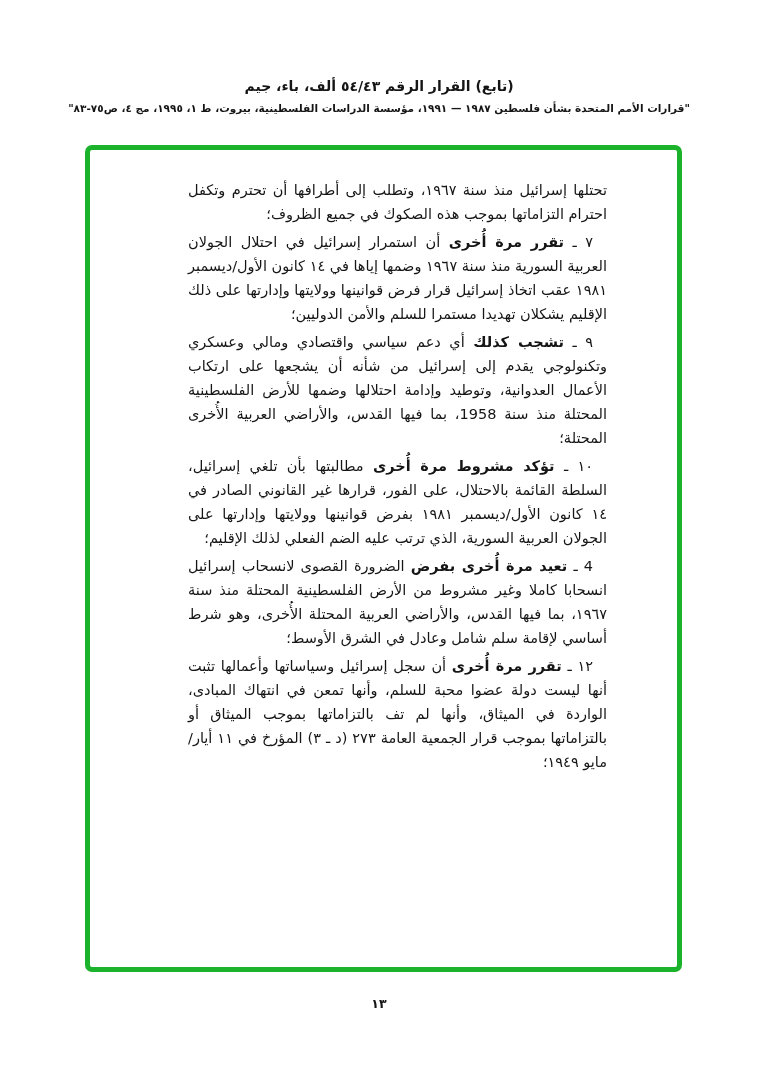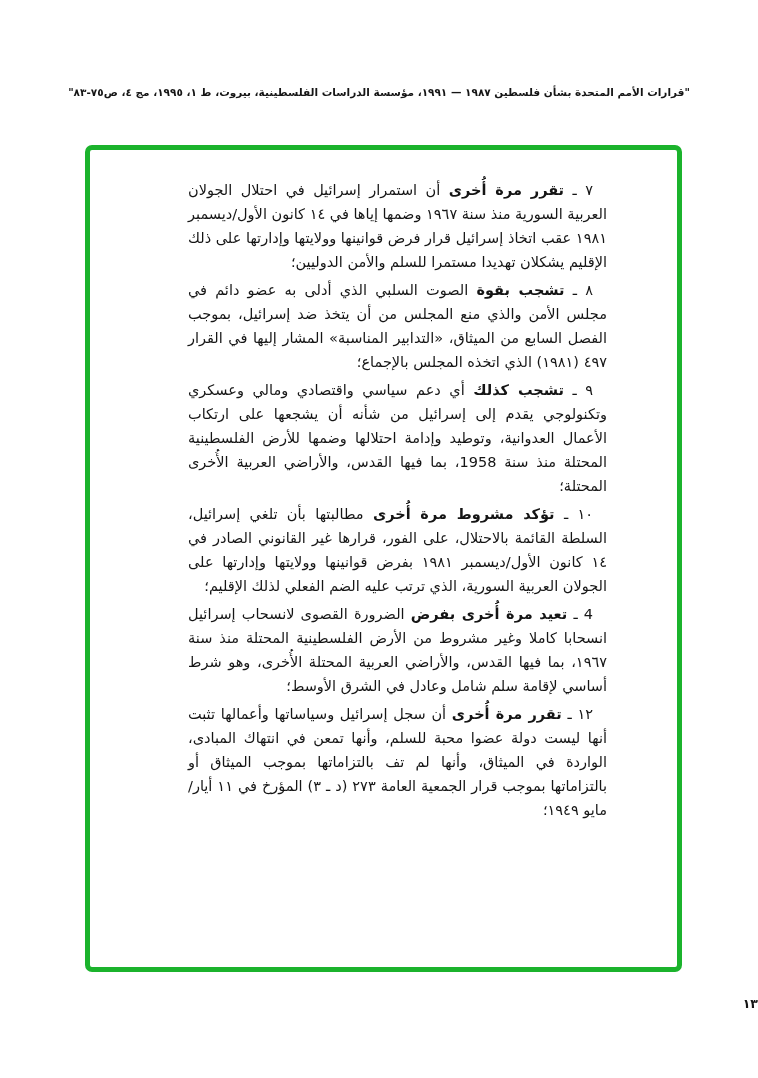--- a/index.html
+++ b/index.html
@@ -54,40 +54,42 @@
     text-indent: 14px;
   }
   .para .lead {
     font-weight: bold;
   }
   .page-footer {
     position: absolute;
     left: 0;
     right: 0;
     top: 993px;
+    text-align: center;
   }
   .page-number {
     font-size: 12.5px;
     font-weight: bold;
   }
 </style>
 </head>
 <body>
 
 <header class="page-header">
+  <div class="doc-title">(تابع) القرار الرقم ٥٤/٤٣ ألف، باء، جيم</div>
   <div class="doc-source">"قرارات الأمم المتحدة بشأن فلسطين ١٩٨٧ — ١٩٩١، مؤسسة الدراسات الفلسطينية، بيروت، ط ١، ١٩٩٥، مج ٤، ص٧٥-٨٣"</div>
 </header>
 
 <section class="green-frame">
   <div class="frame-content">
 
+    <p class="para"><span class="num"></span> <b class="lead"></b> <span class="body-text">تحتلها إسرائيل منذ سنة ١٩٦٧، وتطلب إلى أطرافها أن تحترم وتكفل احترام التزاماتها بموجب هذه الصكوك في جميع الظروف؛</span></p>
 
     <p class="para indent"><span class="num">٧ ـ</span> <b class="lead">تقرر مرة أُخرى</b> <span class="body-text">أن استمرار إسرائيل في احتلال الجولان العربية السورية منذ سنة ١٩٦٧ وضمها إياها في ١٤ كانون الأول/ديسمبر ١٩٨١ عقب اتخاذ إسرائيل قرار فرض قوانينها وولايتها وإدارتها على ذلك الإقليم يشكلان تهديدا مستمرا للسلم والأمن الدوليين؛</span></p>
 
-    <p class="para indent"><span class="num">٨ ـ</span> <b class="lead">تشجب بقوة</b> <span class="body-text">الصوت السلبي الذي أدلى به عضو دائم في مجلس الأمن والذي منع المجلس من أن يتخذ ضد إسرائيل، بموجب الفصل السابع من الميثاق، «التدابير المناسبة» المشار إليها في القرار ٤٩٧ (١٩٨١) الذي اتخذه المجلس بالإجماع؛</span></p>
 
     <p class="para indent"><span class="num">٩ ـ</span> <b class="lead">تشجب كذلك</b> <span class="body-text">أي دعم سياسي واقتصادي ومالي وعسكري وتكنولوجي يقدم إلى إسرائيل من شأنه أن يشجعها على ارتكاب الأعمال العدوانية، وتوطيد وإدامة احتلالها وضمها للأرض الفلسطينية المحتلة منذ سنة 1958، بما فيها القدس، والأراضي العربية الأُخرى المحتلة؛</span></p>
 
     <p class="para indent"><span class="num">١٠ ـ</span> <b class="lead">تؤكد مشروط مرة أُخرى</b> <span class="body-text">مطالبتها بأن تلغي إسرائيل، السلطة القائمة بالاحتلال، على الفور، قرارها غير القانوني الصادر في ١٤ كانون الأول/ديسمبر ١٩٨١ بفرض قوانينها وولايتها وإدارتها على الجولان العربية السورية، الذي ترتب عليه الضم الفعلي لذلك الإقليم؛</span></p>
 
     <p class="para indent"><span class="num">4 ـ</span> <b class="lead">تعيد مرة أُخرى بفرض</b> <span class="body-text">الضرورة القصوى لانسحاب إسرائيل انسحابا كاملا وغير مشروط من الأرض الفلسطينية المحتلة منذ سنة ١٩٦٧، بما فيها القدس، والأراضي العربية المحتلة الأُخرى، وهو شرط أساسي لإقامة سلم شامل وعادل في الشرق الأوسط؛</span></p>
 
     <p class="para indent"><span class="num">١٢ ـ</span> <b class="lead">تقرر مرة أُخرى</b> <span class="body-text">أن سجل إسرائيل وسياساتها وأعمالها تثبت أنها ليست دولة عضوا محبة للسلم، وأنها تمعن في انتهاك المبادى، الواردة في الميثاق، وأنها لم تف بالتزاماتها بموجب الميثاق أو بالتزاماتها بموجب قرار الجمعية العامة ٢٧٣ (د ـ ٣) المؤرخ في ١١ أيار/مايو ١٩٤٩؛</span></p>
 
   </div>

